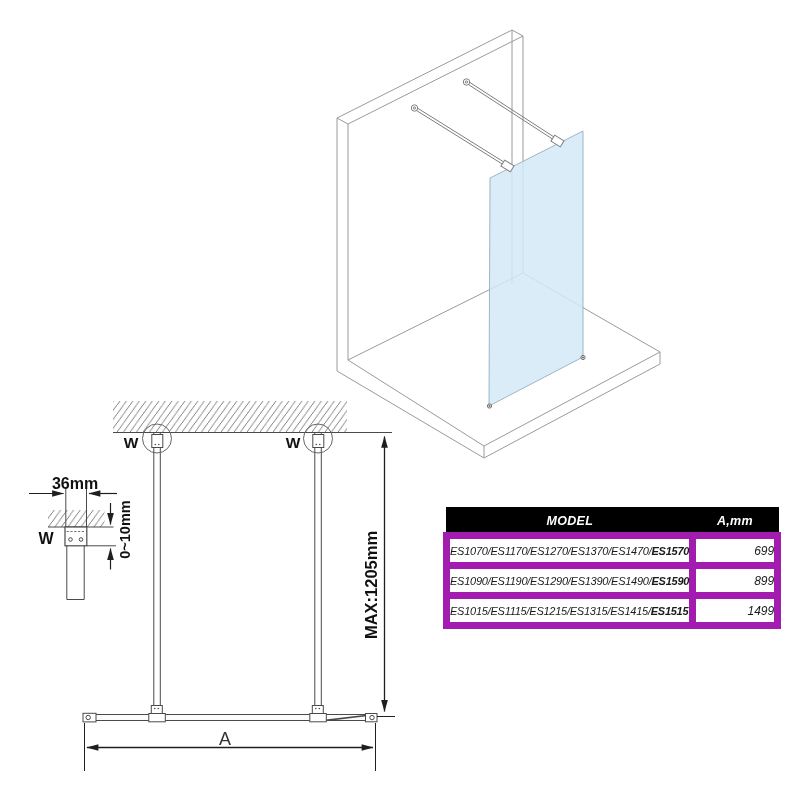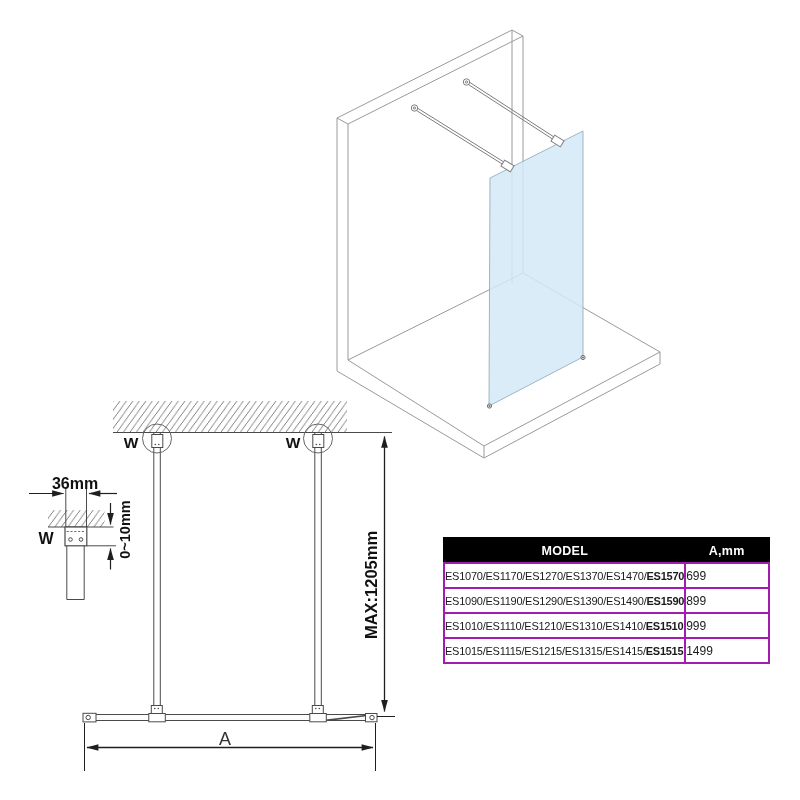--- a/index.html
+++ b/index.html
@@ -2,34 +2,34 @@
 <html style="--glass-fill: #d4e9f7; --header-bg: #000000; --header-fg: #ffffff;"><head>
 <meta charset="utf-8">
 <style>
   html,body{margin:0;padding:0;background:#ffffff;}
   .canvas{
     position:relative;width:800px;height:800px;background:#fff;overflow:hidden;
     font-family:"Liberation Sans", sans-serif;
   }
   .drawing-svg{position:absolute;left:0;top:0;}
   
-  .spec-table-wrap{position:absolute;left:443px;top:537px;}
+  .spec-table-wrap{position:absolute;left:443px;top:507px;font-style:italic;}
   table.spec{border-collapse:collapse;border:2px solid #000;background:#fff;}
   table.spec th{
     background:var(--header-bg,#000);color:var(--header-fg,#fff);
     font-size:12.5px;font-weight:bold;height:23px;padding:0;border:1px solid #000;
     letter-spacing:0.3px;
   }
-  table.spec td{border:2px solid #a21caf;height:23px;padding:0;color:#1a1a1a;}
+  table.spec td{border:7px solid #a21caf;height:23px;padding:0;color:#1a1a1a;}
   td.model-cell{
     width:222px;font-size:11px;letter-spacing:-0.25px;white-space:nowrap;
     padding-left:6px;padding-right:3px;text-align:left;
   }
   td.model-cell .bold{font-weight:bold;}
-  td.value-cell{width:78px;text-align:left;font-size:12px;}
+  td.value-cell{width:78px;text-align:right;font-size:12px;}
   th.model-col{width:231px;}
   th.value-col{width:82px;}
 </style>
 </head>
 <body>
 
 <div class="canvas">
 
   <svg class="drawing-svg" width="800" height="800" viewBox="0 0 800 800">
     <defs>
@@ -206,24 +206,20 @@
       <tbody>
           <tr>
             <td class="model-cell"><span>ES1070</span>/<span>ES1170</span>/<span>ES1270</span>/<span>ES1370</span>/<span>ES1470</span>/<span class="bold">ES1570</span></td>
             <td class="value-cell">699</td>
           </tr>
           <tr>
             <td class="model-cell"><span>ES1090</span>/<span>ES1190</span>/<span>ES1290</span>/<span>ES1390</span>/<span>ES1490</span>/<span class="bold">ES1590</span></td>
             <td class="value-cell">899</td>
           </tr>
           <tr>
-            <td class="model-cell"><span>ES1010</span>/<span>ES1110</span>/<span>ES1210</span>/<span>ES1310</span>/<span>ES1410</span>/<span class="bold">ES1510</span></td>
-            <td class="value-cell">999</td>
-          </tr>
-          <tr>
             <td class="model-cell"><span>ES1015</span>/<span>ES1115</span>/<span>ES1215</span>/<span>ES1315</span>/<span>ES1415</span>/<span class="bold">ES1515</span></td>
             <td class="value-cell">1499</td>
           </tr>
         </tbody>
     </table>
   </div>
 
 </div>
 
 </body></html>

